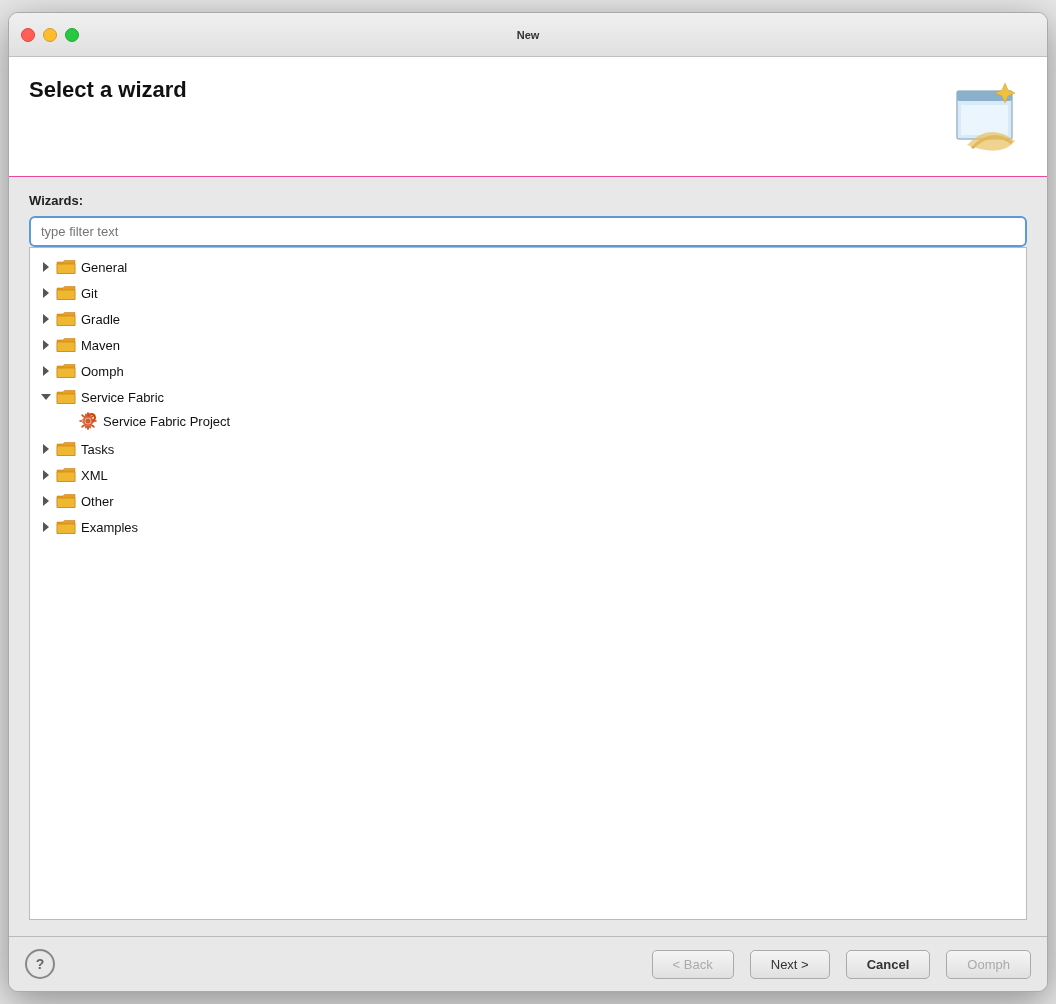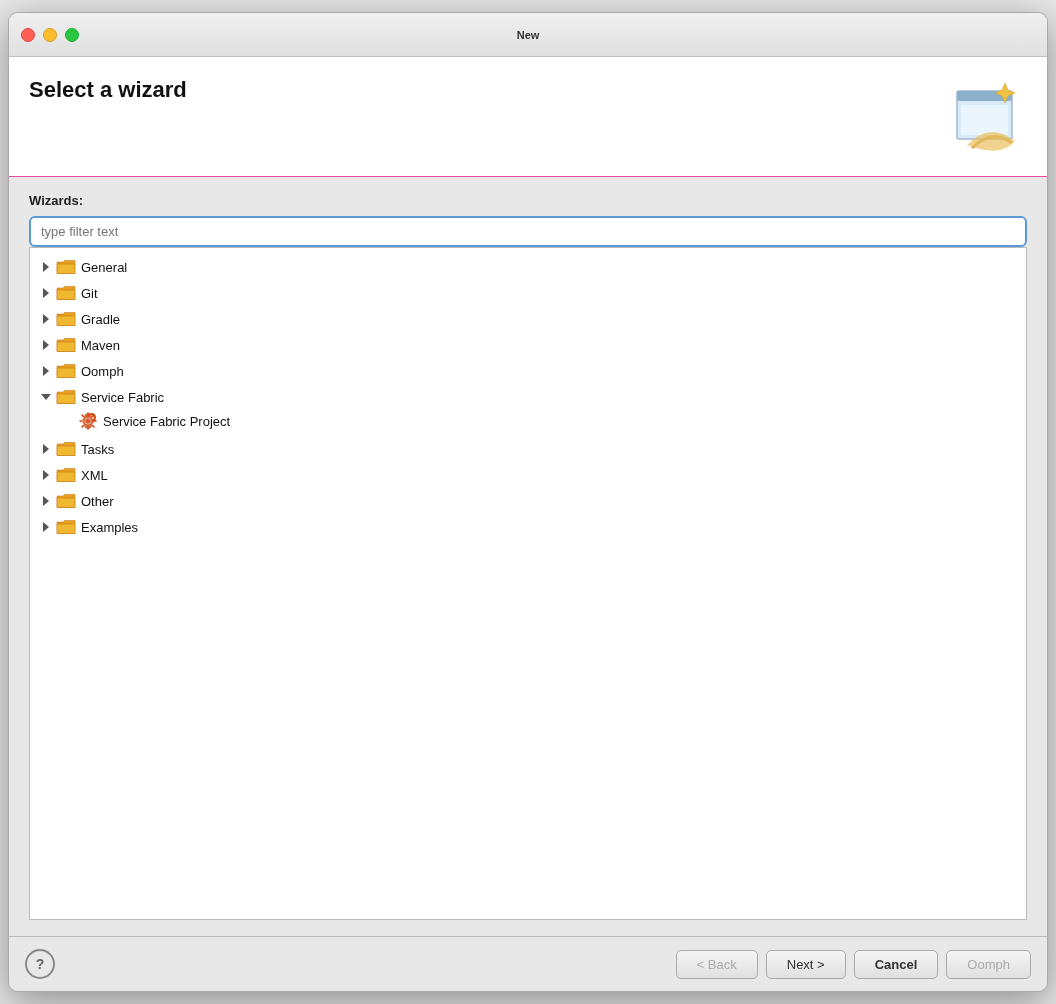--- a/index.html
+++ b/index.html
@@ -228,21 +228,21 @@
       align-items: center;
       justify-content: center;
       font-size: 14px;
       font-weight: bold;
       color: #666;
       cursor: pointer;
     }
 
     .footer-buttons {
       display: flex;
-      gap: 8px;
+      gap: 16px;
     }
 
     .footer-btn {
       padding: 6px 20px;
       font-size: 13px;
       border: 1px solid #aaa;
       border-radius: 5px;
       background: linear-gradient(180deg, #f5f5f5 0%, #e0e0e0 100%);
       color: #333;
       cursor: pointer;

